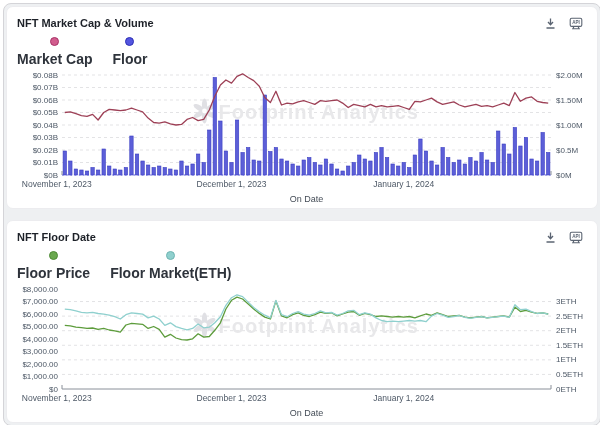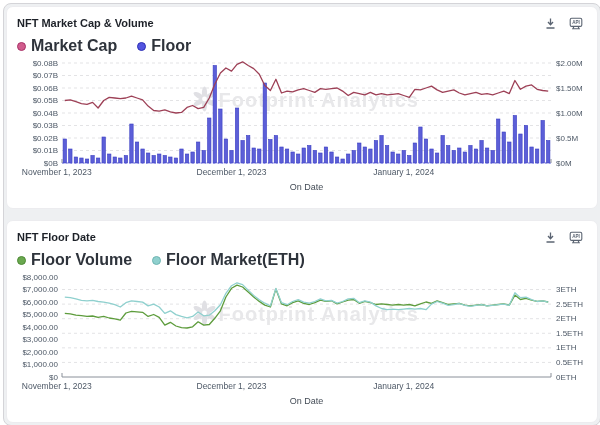--- a/index.html
+++ b/index.html
@@ -10,21 +10,21 @@
   }
   .card{
     background:#fff;border:1px solid #ececef;border-radius:7px;
     box-sizing:border-box;padding:9px 6px 0 10px;flex:1;min-height:0;
   }
   .card-head{display:flex;justify-content:space-between;align-items:flex-start;}
   .title{font-size:11px;font-weight:700;color:#1d2128;margin:0;line-height:14px;}
   .tools{display:flex;gap:12px;color:#5b6472;margin-right:8px;margin-top:1px;}
   .tool{cursor:pointer;display:inline-flex;}
   .legend{display:flex;gap:20px;margin:7px 0 0 0;}
-  .legend-item{display:flex;align-items:center;gap:5px;font-size:16px;font-weight:700;color:#2e333b;cursor:pointer;}
+  .legend-item{display:flex;align-items:center;gap:5px;font-size:14px;font-weight:700;color:#2e333b;cursor:pointer;flex-direction:column;}
   .dot{width:9px;height:9px;border-radius:50%;display:inline-block;box-sizing:border-box;border:1.5px solid transparent;}
   svg.chart{display:block;width:582px;height:148px;overflow:visible;}
 </style>
 </head>
 <body>
 
 <div class="page">
 
   <section class="card">
     <div class="card-head">
@@ -204,21 +204,21 @@
               <rect x="1.2" y="1.2" width="11.6" height="8.2" rx="1.5" fill="none" stroke="currentColor" stroke-width="1.1"></rect>
               <text x="7" y="7.4" text-anchor="middle" font-size="4.6" font-weight="bold" fill="currentColor" font-family="Liberation Sans, sans-serif">API</text>
               <path d="M5 9.4l-1.2 2.4h6.4L9 9.4" fill="none" stroke="currentColor" stroke-width="1.1"></path>
             </svg>
         </span>
       </div>
     </div>
     <div class="legend">
       <span class="legend-item">
         <i class="dot" style="background: rgb(106, 168, 79); border-color: rgb(78, 138, 54);"></i>
-        <span>Floor Volume</span>
+        <span>Floor Price</span>
       </span>
       <span class="legend-item">
         <i class="dot" style="background: rgb(143, 208, 206); border-color: rgb(111, 181, 178);"></i>
         <span>Floor Market(ETH)</span>
       </span>
     </div>
     <svg class="chart" viewBox="0 0 582 148">
         <line x1="45" x2="534" y1="20.53644314868805" y2="20.53644314868805" stroke="#e3e3e5" stroke-width="1" stroke-dasharray="3 3"></line>
         <line x1="45" x2="534" y1="35.113702623906704" y2="35.113702623906704" stroke="#e3e3e5" stroke-width="1" stroke-dasharray="3 3"></line>
         <line x1="45" x2="534" y1="49.69096209912537" y2="49.69096209912537" stroke="#e3e3e5" stroke-width="1" stroke-dasharray="3 3"></line>

